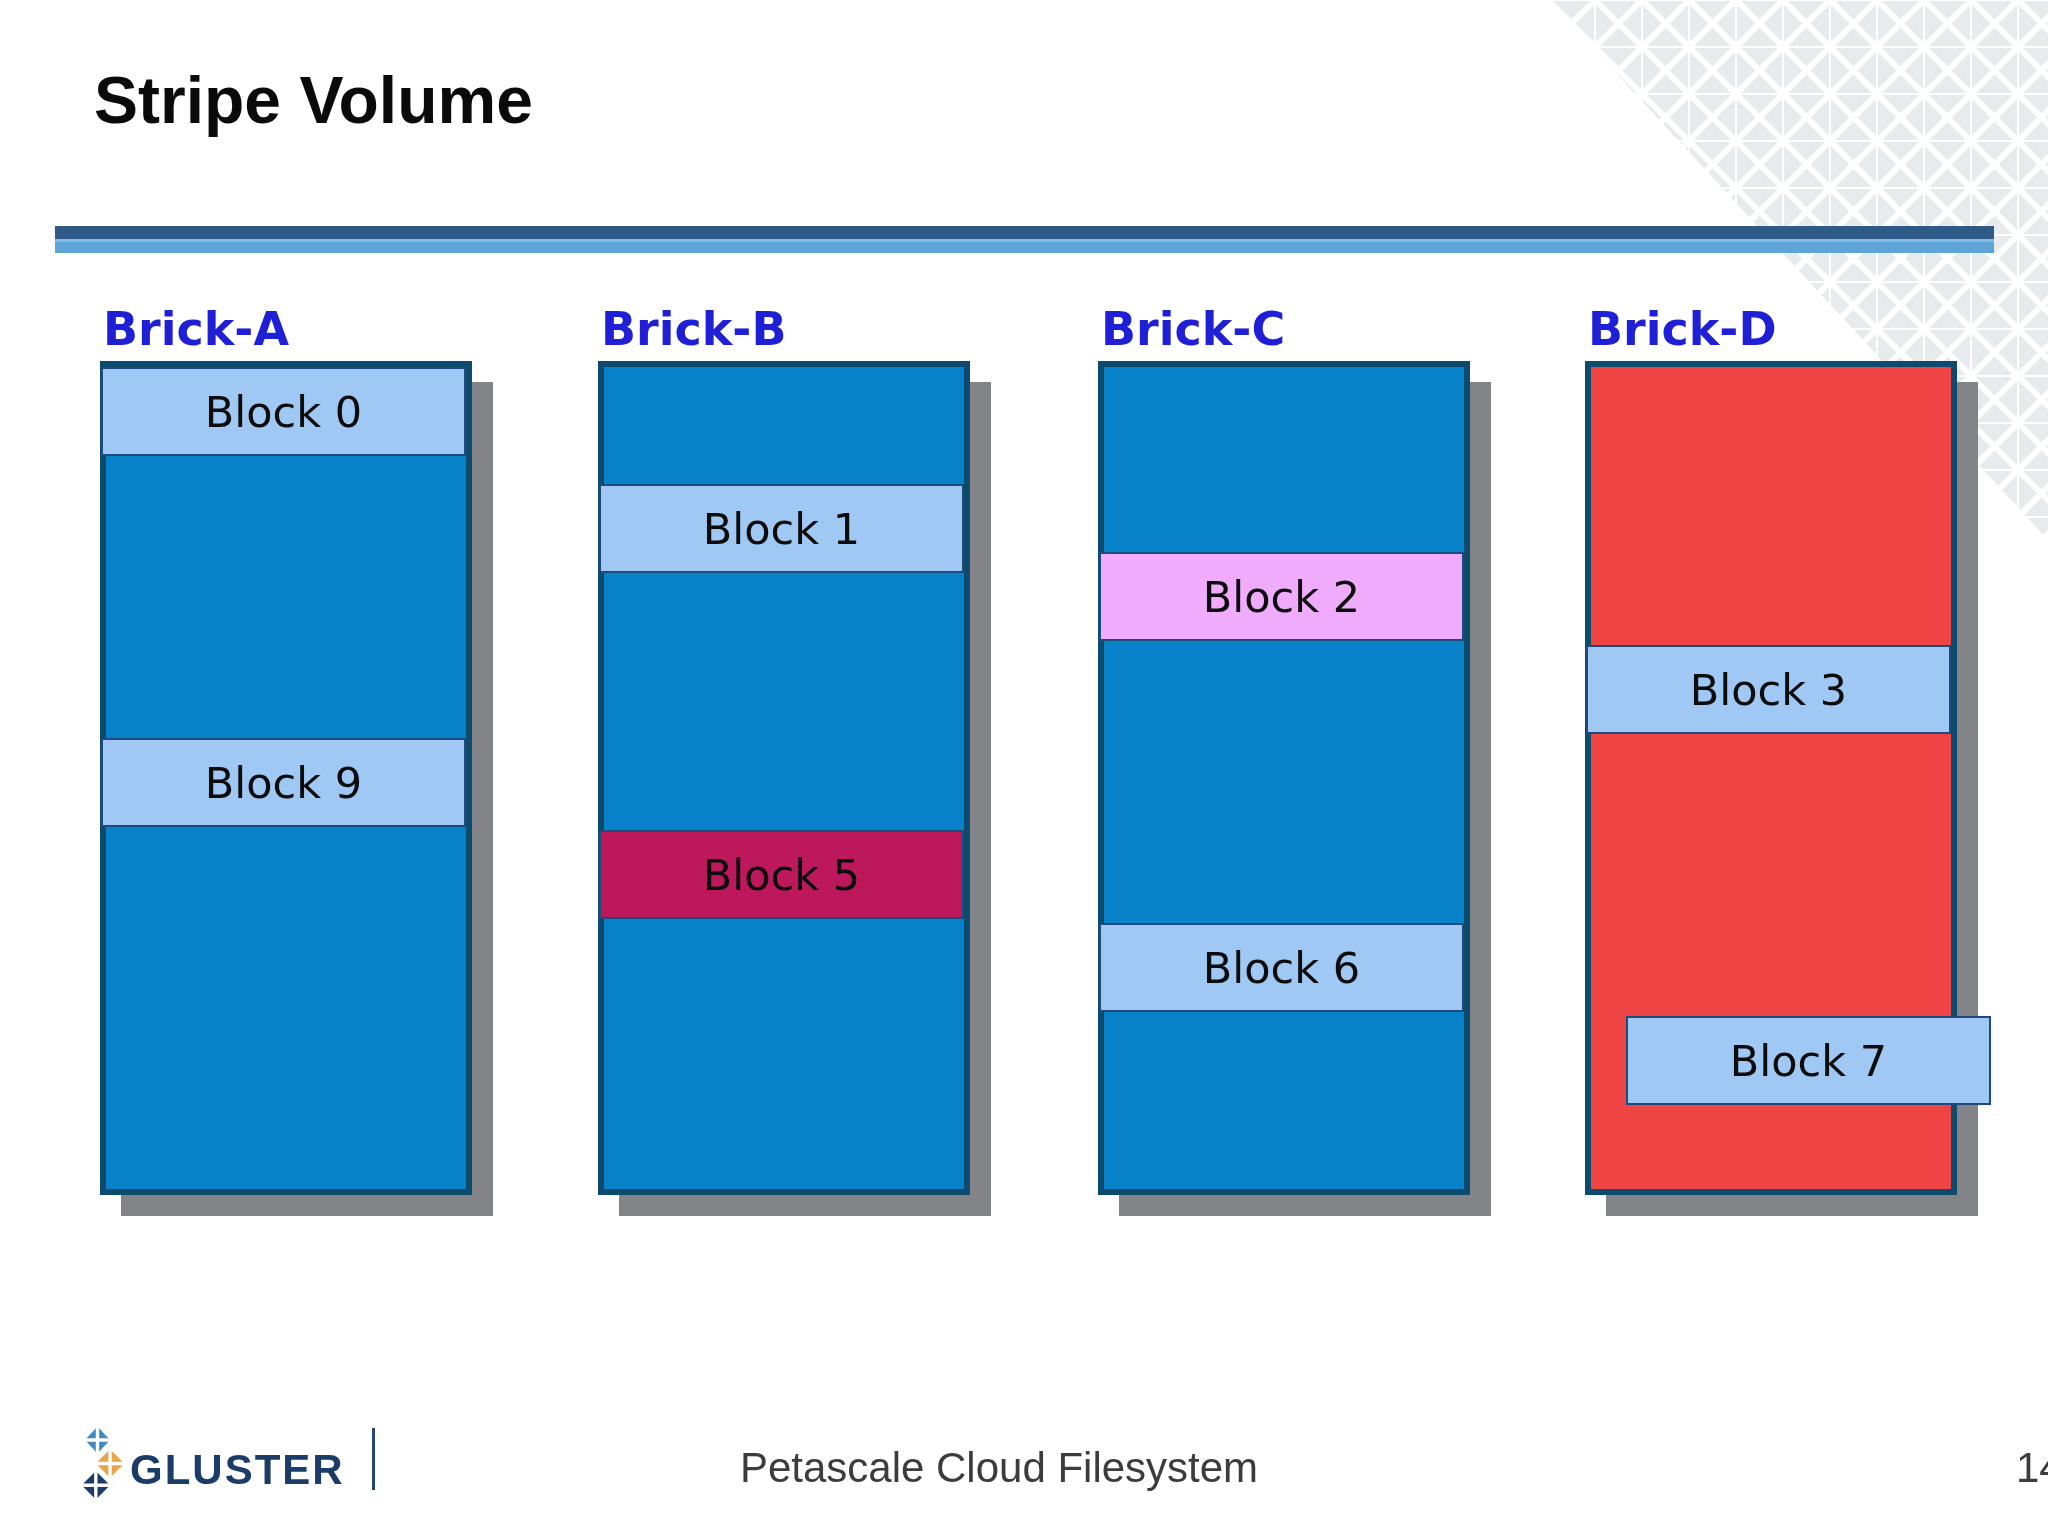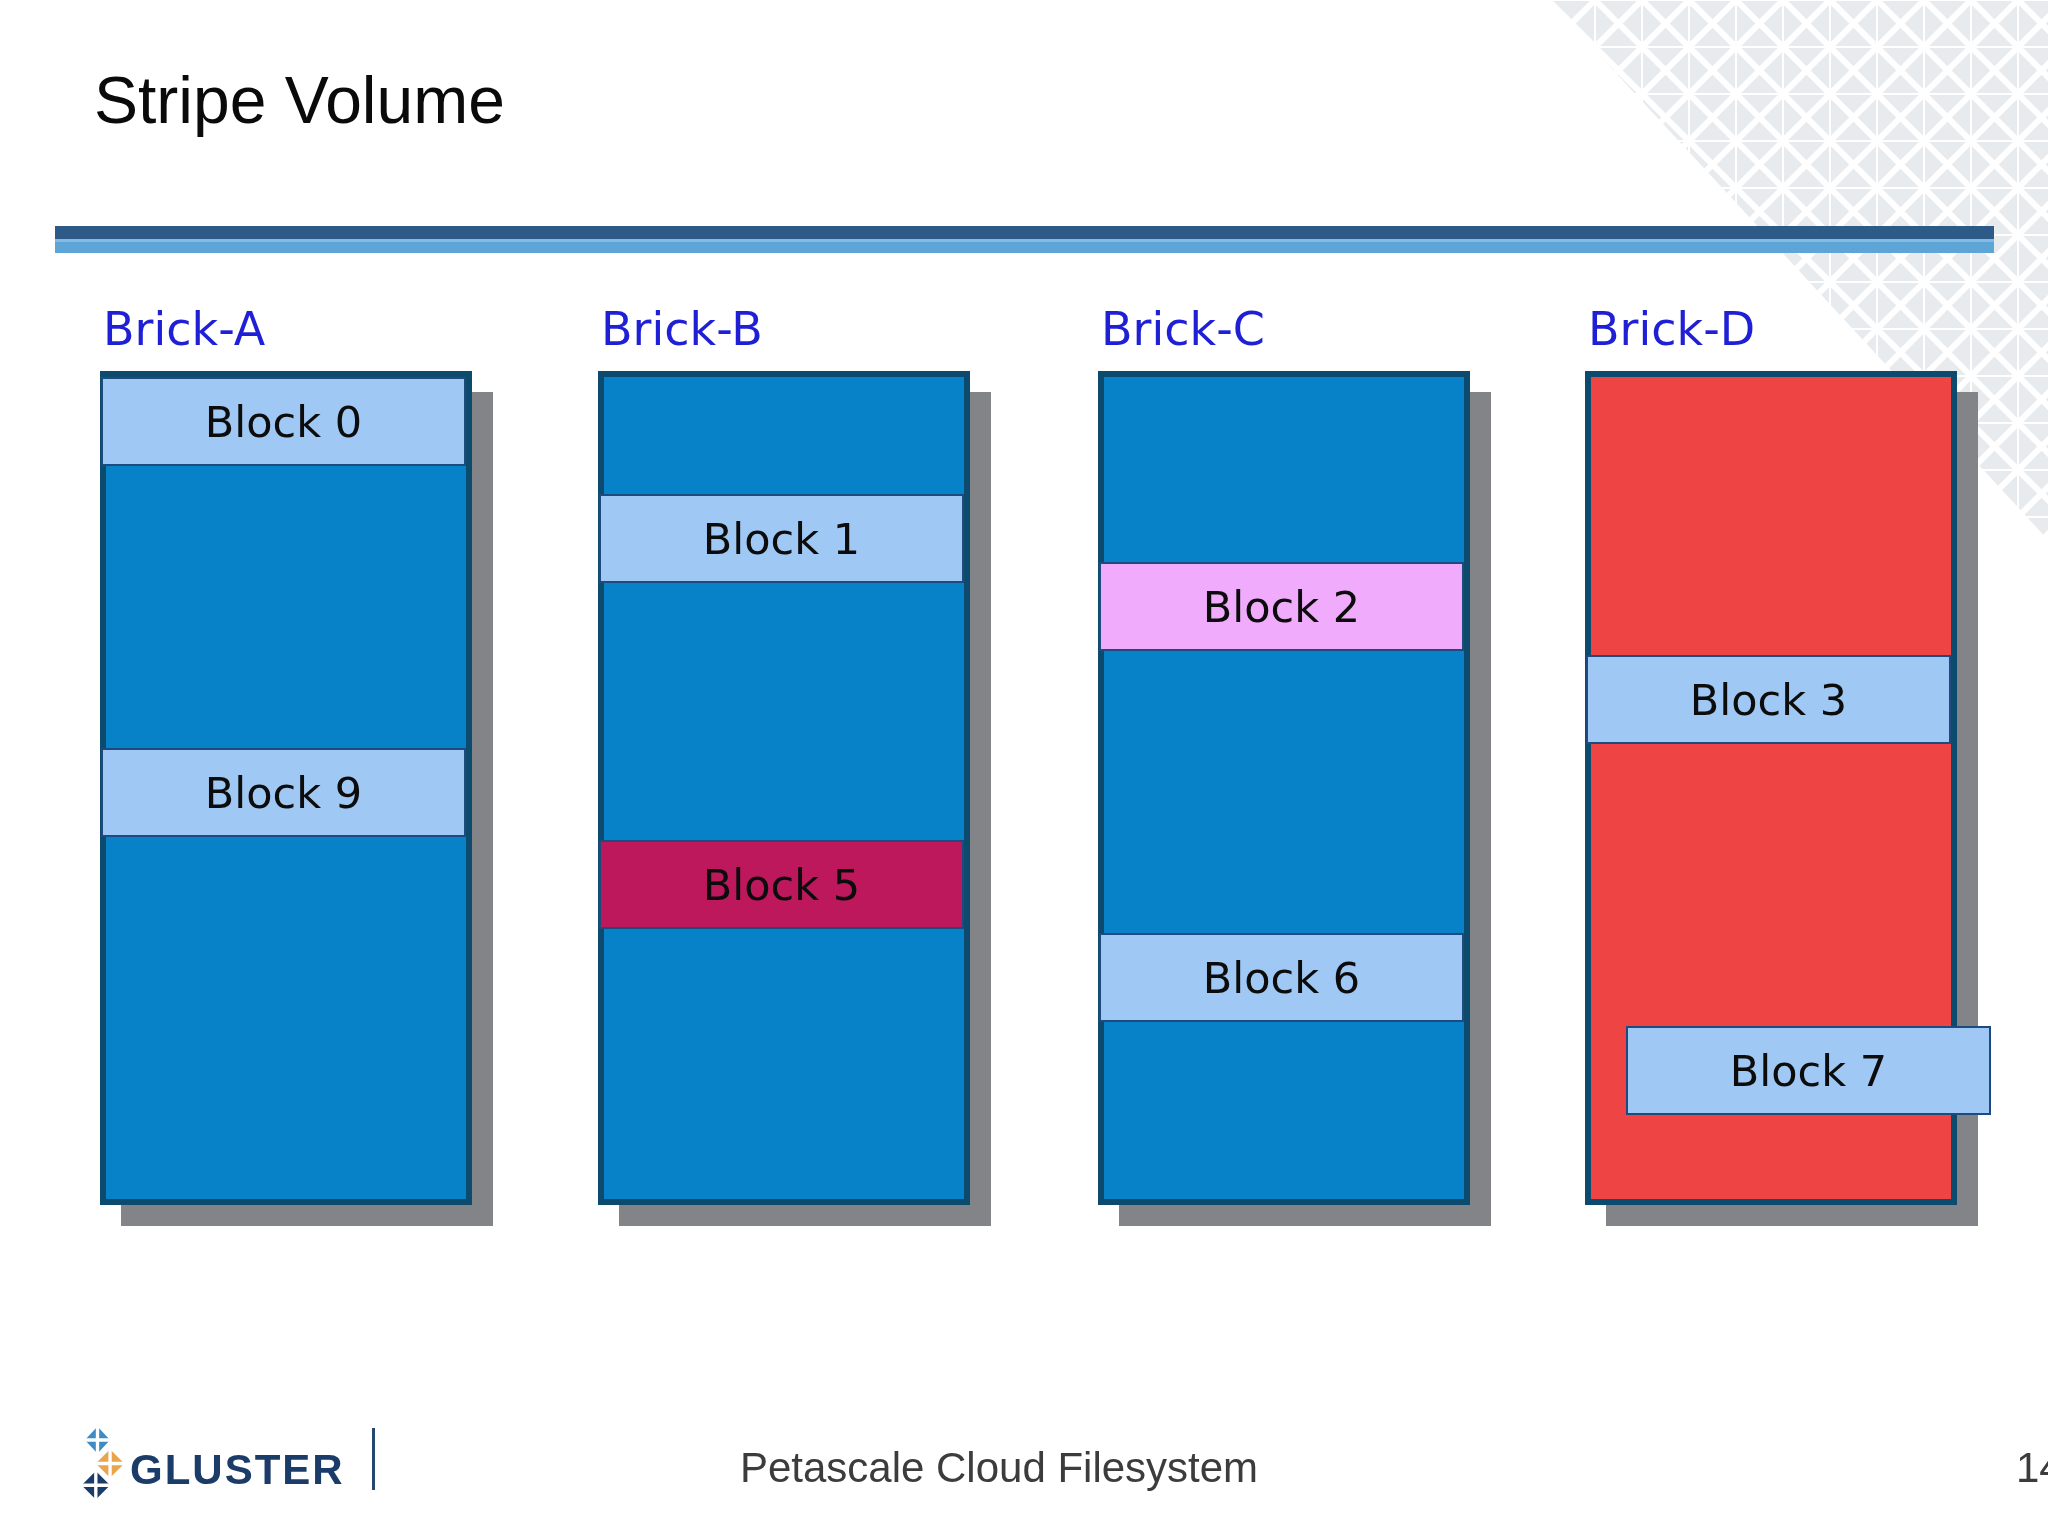--- a/index.html
+++ b/index.html
@@ -9,21 +9,21 @@
     background: #ffffff;
     overflow: hidden;
     font-family: "Liberation Sans", sans-serif;
   }
 
   
   .page-title {
     position: absolute;
     left: 94px; top: 62px;
     font-size: 66px;
-    font-weight: 400;
+    font-weight: 700;
     color: #0a0a0a;
     letter-spacing: 0px;
     font-family: "Liberation Sans", sans-serif;
     text-align: center;
   }
   .title-rule {
     position: absolute;
     left: 55px; top: 226px;
     width: 1939px; height: 27px;
   }
@@ -36,25 +36,25 @@
     top: 0; right: 0;
     width: 500px; height: 540px;
     pointer-events: none;
   }
 
   
   .bricks-row { position: absolute; left: 0; top: 0; width: 2048px; height: 1300px; }
   .brick-column { position: absolute; top: 303px; width: 372px; }
   .brick-label {
     font-family: "DejaVu Sans", sans-serif;
-    font-weight: 400;
+    font-weight: 700;
     font-size: 46px;
     line-height: 52px;
     padding-left: 3px;
-    margin-bottom: 16px;
+    margin-bottom: 6px;
     white-space: nowrap;
   }
   .brick-rect {
     position: relative;
     width: 372px; height: 834px;
     border: 6px solid #0c4a6e;
     box-sizing: border-box;
     box-shadow: 21px 21px 0 0 #828487;
   }
   .block-band {

